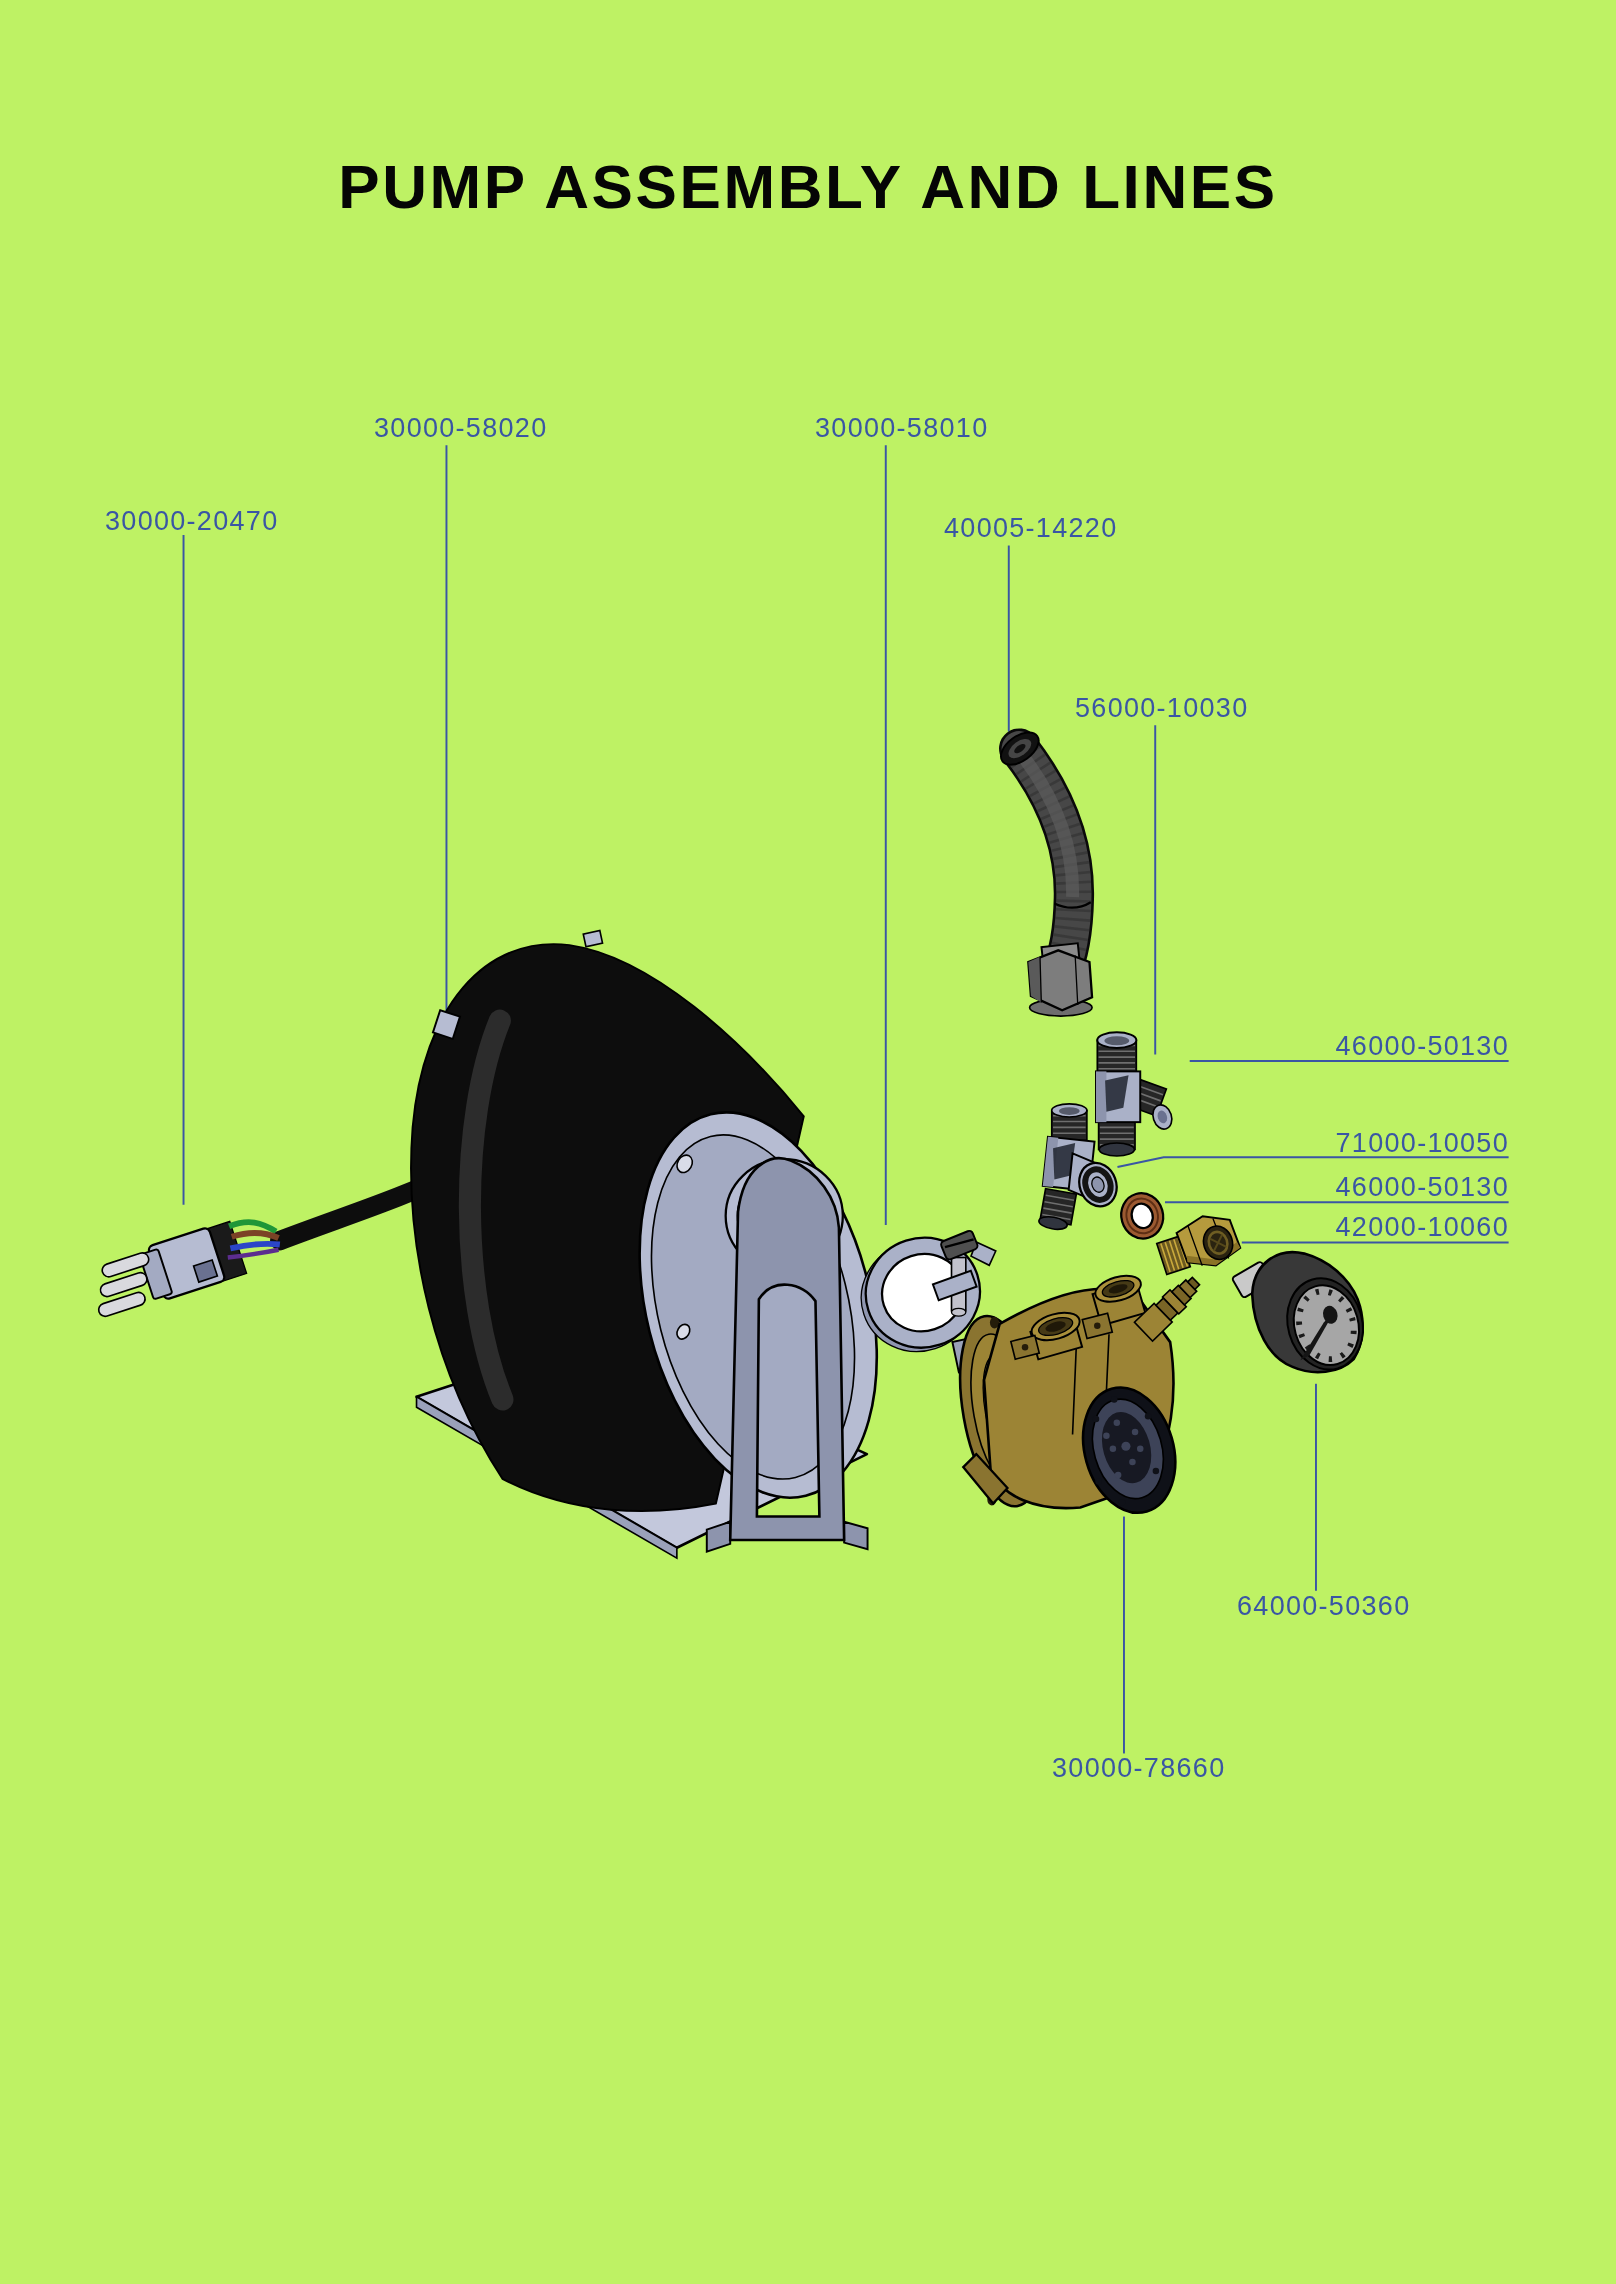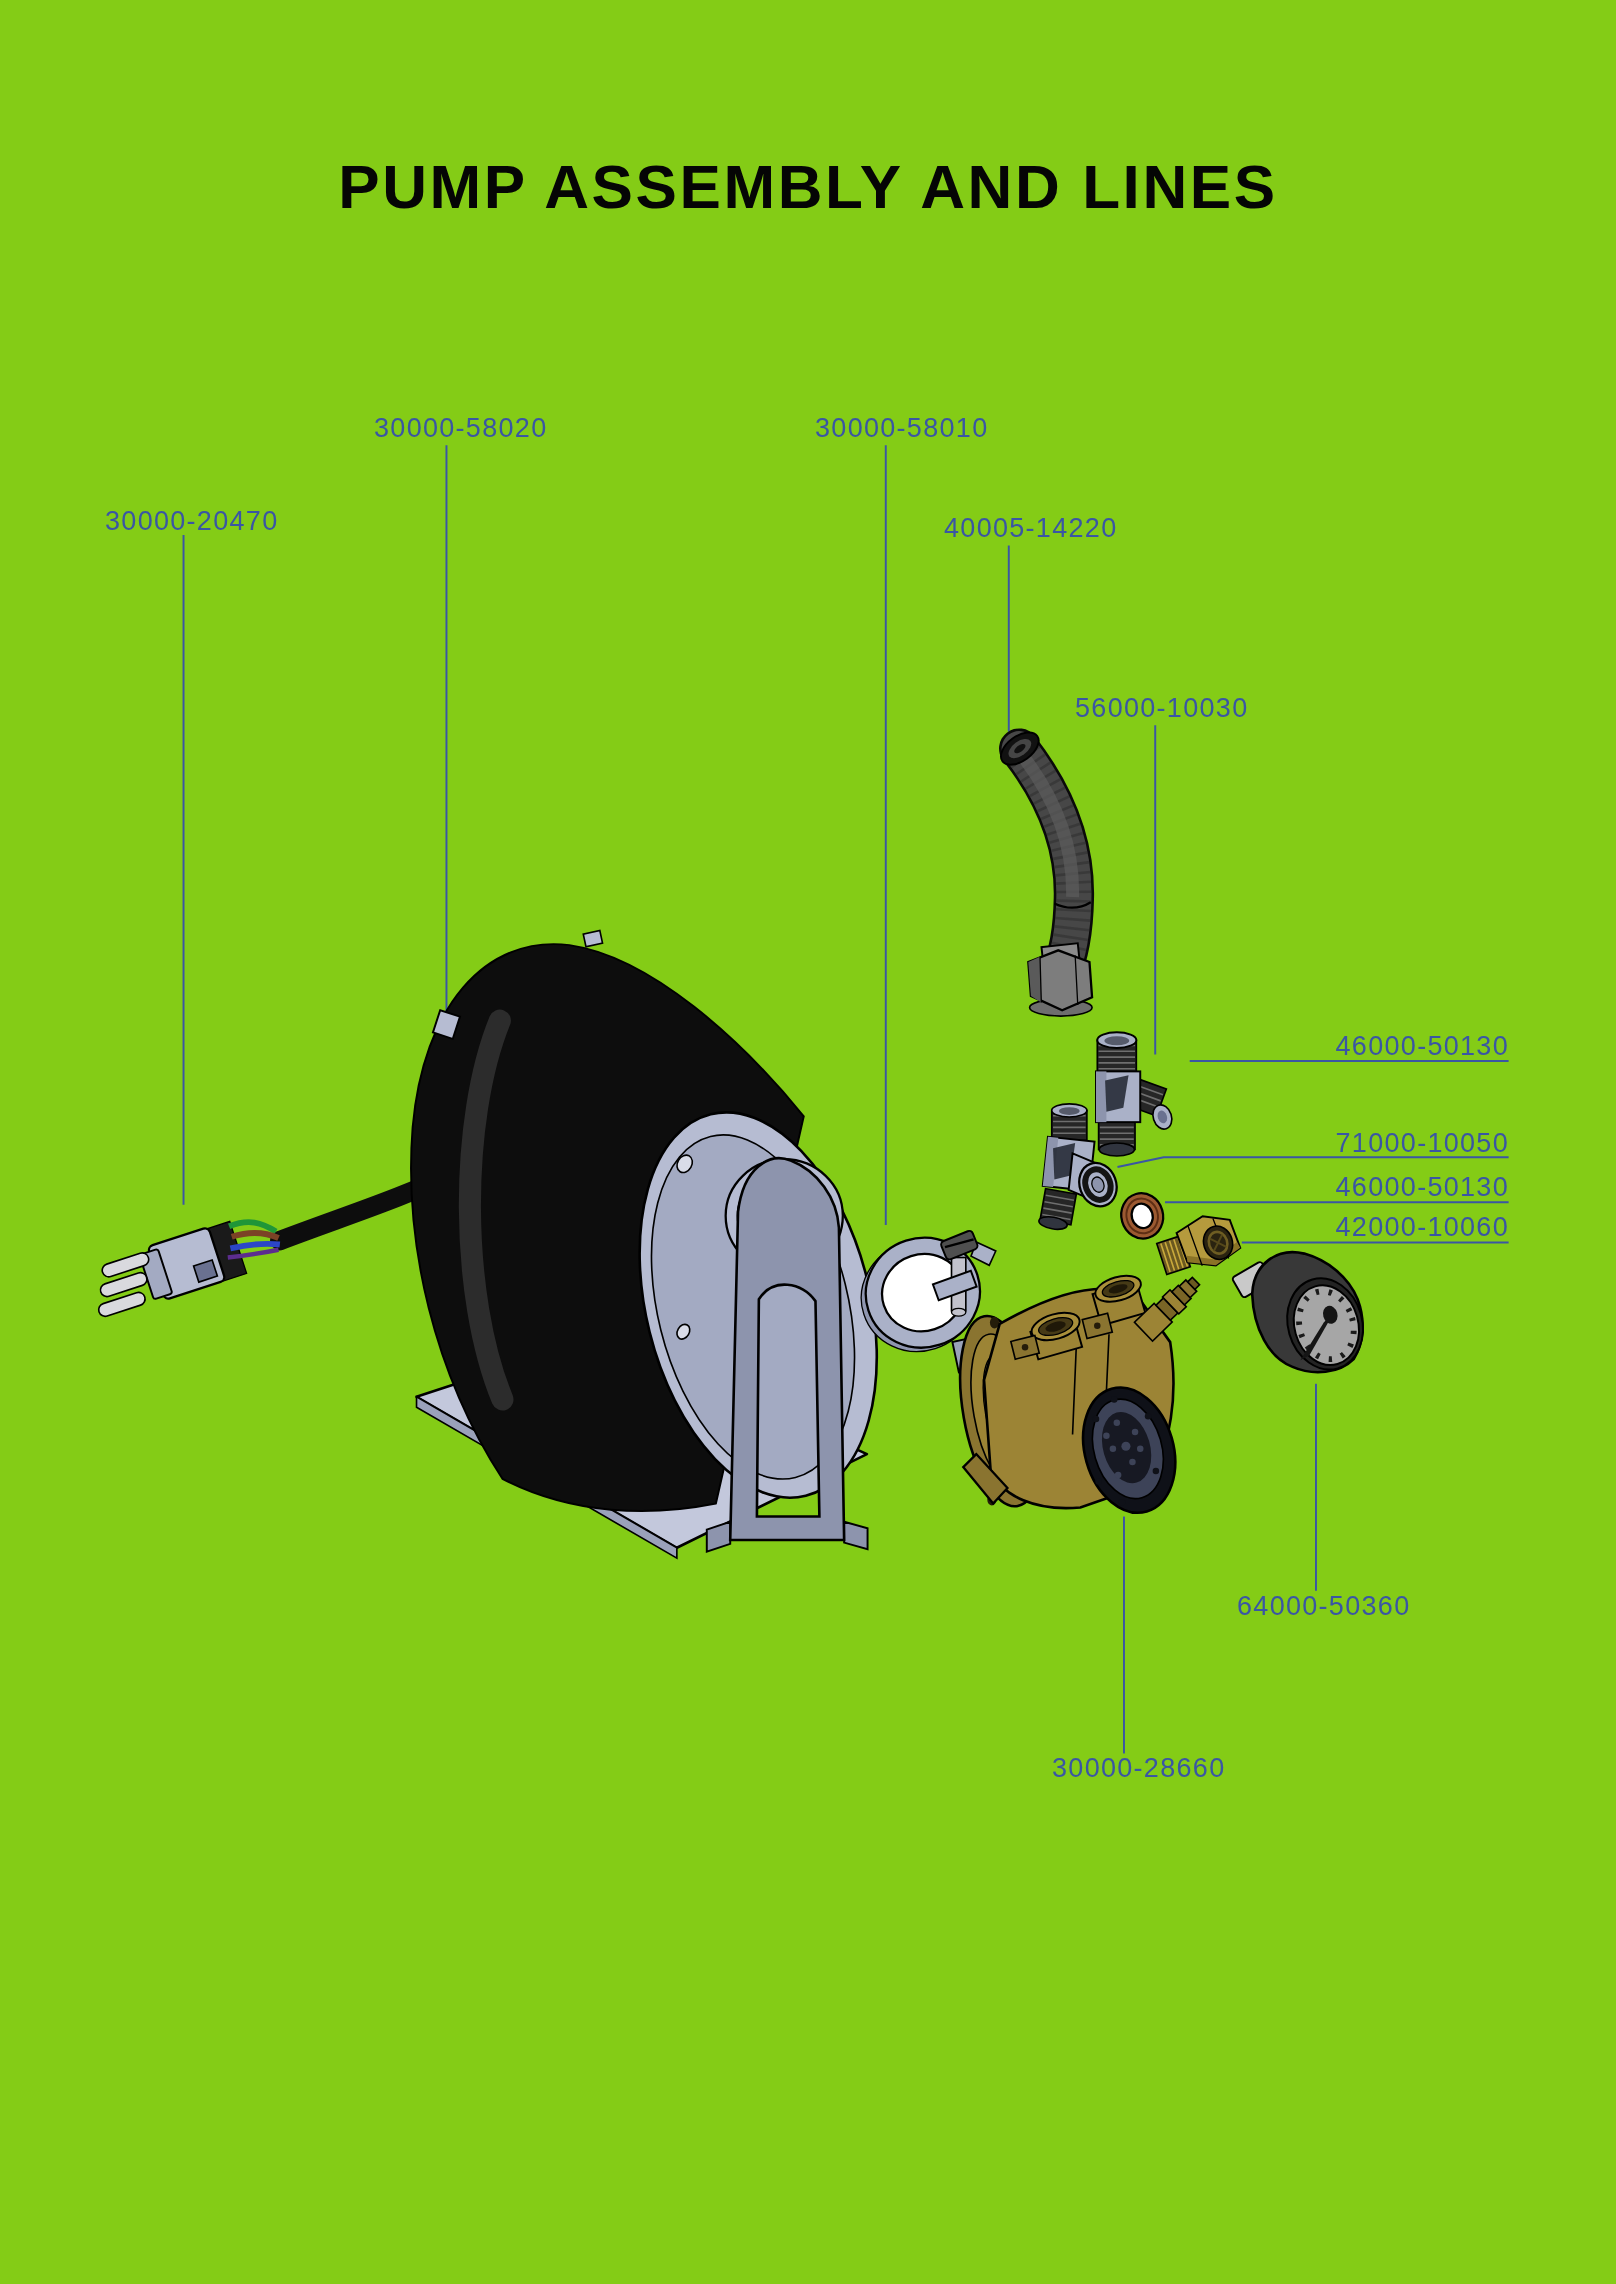--- a/index.html
+++ b/index.html
@@ -1,16 +1,16 @@
 <!DOCTYPE html>
 <html style="font-size:10.4px"><head>
 <meta charset="utf-8">
 <style>
   html,body{margin:0;padding:0;background:#ffffff;}
-  .page{position:relative;width:1616px;height:2284px;background:#84cc16;overflow:hidden;
+  .page{position:relative;width:1616px;height:2284px;background:#bef264;overflow:hidden;
         font-family:"Liberation Sans",sans-serif;}
   .title{position:absolute;top:151px;left:0;width:1616px;text-align:center;
          font-weight:bold;font-size:62px;letter-spacing:2.6px;color:#050505;white-space:nowrap;}
   .diagram-svg{position:absolute;left:0;top:0;width:1616px;height:2284px;}
   .label{position:absolute;font-size:27px;letter-spacing:1.3px;color:#3a56a4;white-space:nowrap;line-height:1;}
   .label.r{text-align:left;right:107px;}
 </style>
 </head>
 <body>
 
@@ -234,16 +234,16 @@
   <div class="label" style="left:374px;top:415px">30000-58020</div>
   <div class="label" style="left:105px;top:508px">30000-20470</div>
   <div class="label" style="left:815px;top:415px">30000-58010</div>
   <div class="label" style="left:944px;top:515px">40005-14220</div>
   <div class="label" style="left:1075px;top:695px">56000-10030</div>
   <div class="label r" style="top:1033px">46000-50130</div>
   <div class="label r" style="top:1130px">71000-10050</div>
   <div class="label r" style="top:1174px">46000-50130</div>
   <div class="label r" style="top:1214px">42000-10060</div>
   <div class="label" style="left:1237px;top:1593px">64000-50360</div>
-  <div class="label" style="left:1052px;top:1755px">30000-28660</div>
+  <div class="label" style="left:1052px;top:1755px">30000-78660</div>
 
 </div>
 
 
 </body></html>

